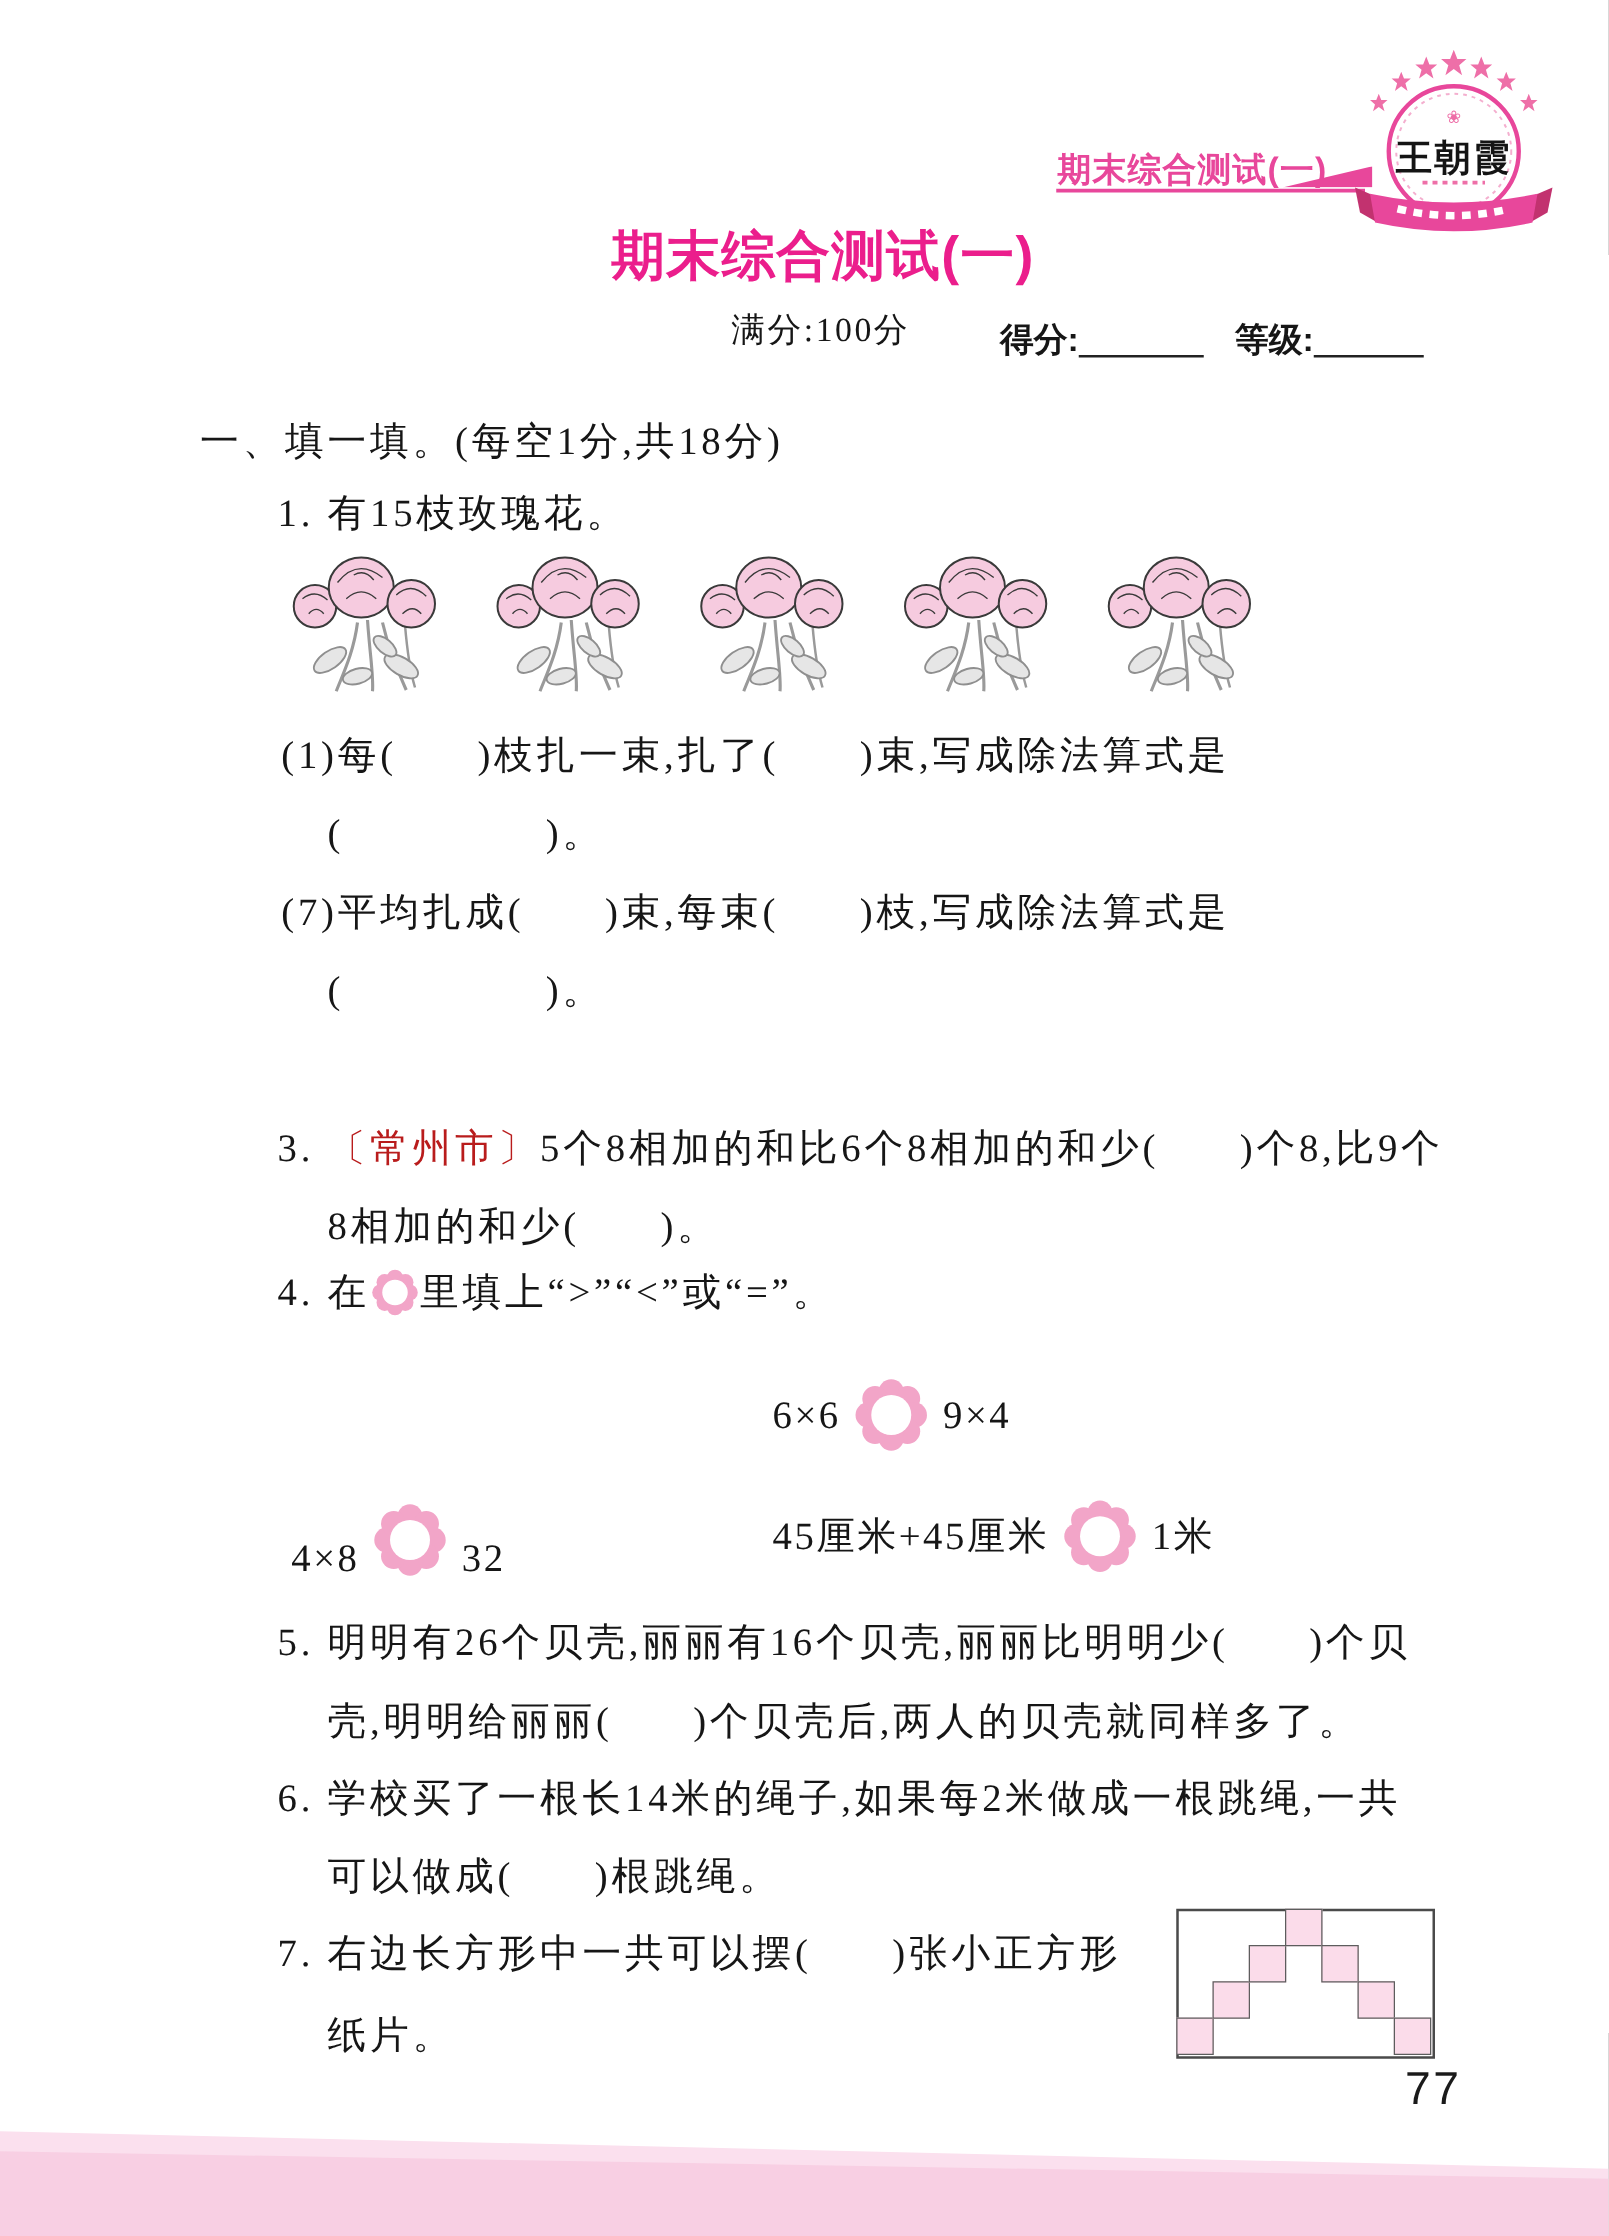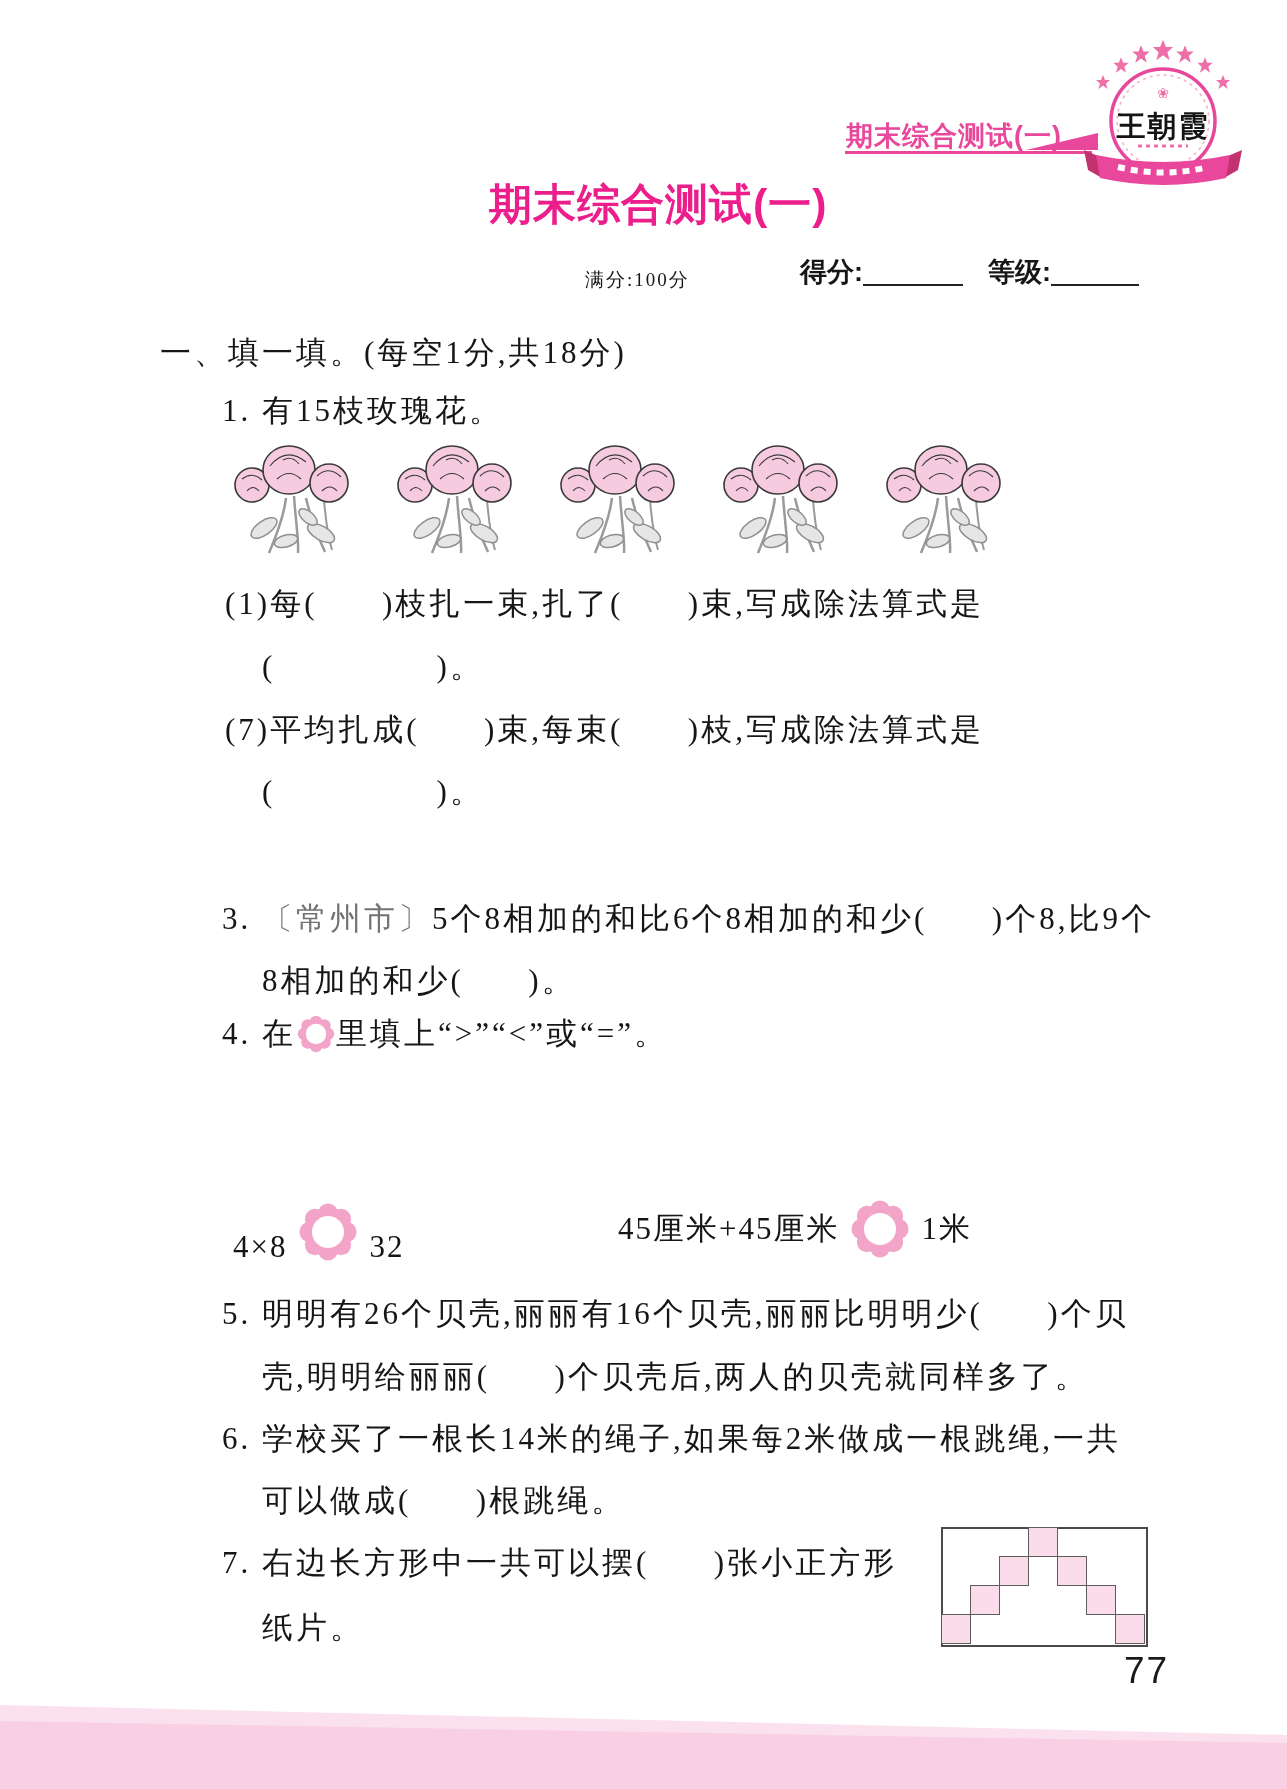--- a/index.html
+++ b/index.html
@@ -20,30 +20,30 @@
     position:absolute; left:1026px; top:133px; width:72px; height:17px;
     background:#E8479B; clip-path:polygon(0 100%,100% 0,100% 100%);
   }
   .badge { position:absolute; left:1078px; top:36px; width:170px; height:150px; }
   
   .main-title {
     position:absolute; left:489px; top:176px; font-size:43px; font-weight:bold;
     color:#EB1E8C; font-family:"Liberation Sans","DejaVu Sans",sans-serif;
     letter-spacing:1px; white-space:pre;
   }
-  .score-full { position:absolute; left:585px; top:267px; font-size:19px; letter-spacing:2px; white-space:pre; }
+  .score-full { position:absolute; left:585px; top:246px; font-size:27px; letter-spacing:2px; white-space:pre; }
   .score-item {
     position:absolute; top:254px; font-size:27px; font-weight:bold;
     font-family:"Liberation Sans","DejaVu Sans",sans-serif; white-space:pre;
     display:flex; align-items:flex-start;
   }
   .score-item .blankline { display:inline-block; border-bottom:2.5px solid #222; height:32px; }
   
   .line { position:absolute; font-size:31px; letter-spacing:3px; white-space:pre; line-height:40px; }
-  .tag-pink { color:#737373; }
+  .tag-pink { color:#b91c1c; }
   .roses-row { position:absolute; left:226px; top:440px; width:792px; display:flex; justify-content:space-between; }
   .flex-line { display:flex; align-items:center; }
   .comp-cell { position:absolute; display:flex; align-items:center; font-size:31px; letter-spacing:2px; white-space:pre; }
   .comp-cell svg { margin:0 10px; }
   
   .grid-figure {
     position:absolute; left:941px; top:1527px; width:207px; height:120px;
     border:2px solid #4a4a4a; background:#fff;
   }
   .gcell { position:absolute; background:#FBDCEA; border:1.5px solid #5d5d5d; }
@@ -167,20 +167,27 @@
   <div class="line" style="left:262px; top:961px;">8相加的和少(      )。</div>
 
   <div class="line flex-line" style="left:222px; top:1013px;">
     <span>4. 在</span>
     <svg width="40" height="42" viewBox="0 0 64 68">
         <use href="#flower-sym"></use>
       </svg>
     <span>里填上“&gt;”“&lt;”或“=”。</span>
   </div>
 
+  <div class="comp-cell" style="left:618px; top:1096px; height:72px;">
+    <span>6×6</span>
+    <svg width="62" height="66" viewBox="0 0 64 68">
+        <use href="#flower-sym"></use>
+      </svg>
+    <span>9×4</span>
+  </div>
   <div class="comp-cell" style="left:233px; top:1193px; height:72px;align-items:flex-end;">
     <span>4×8</span>
     <svg width="62" height="66" viewBox="0 0 64 68">
         <use href="#flower-sym"></use>
       </svg>
     <span>32</span>
   </div>
   <div class="comp-cell" style="left:618px; top:1193px; height:72px;">
     <span>45厘米+45厘米</span>
     <svg width="62" height="66" viewBox="0 0 64 68">

